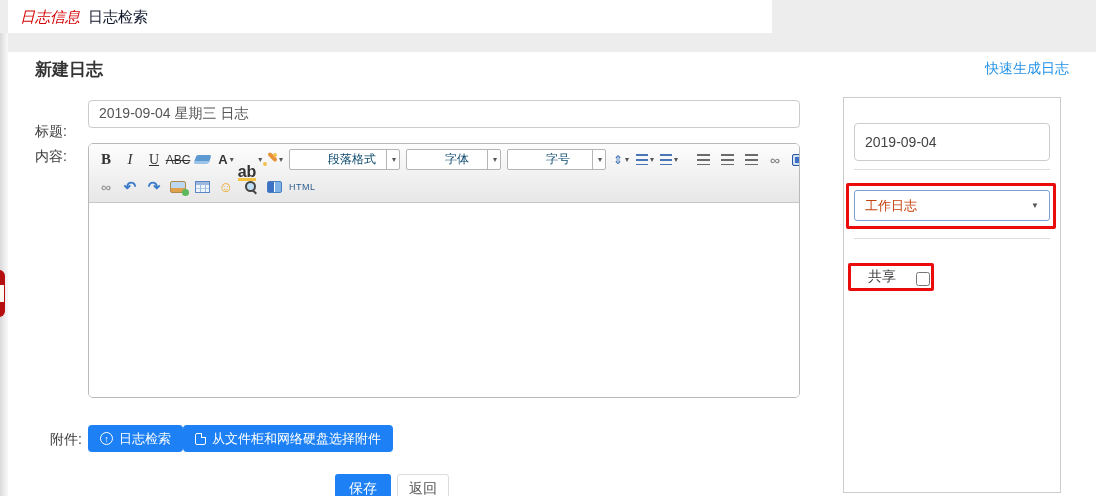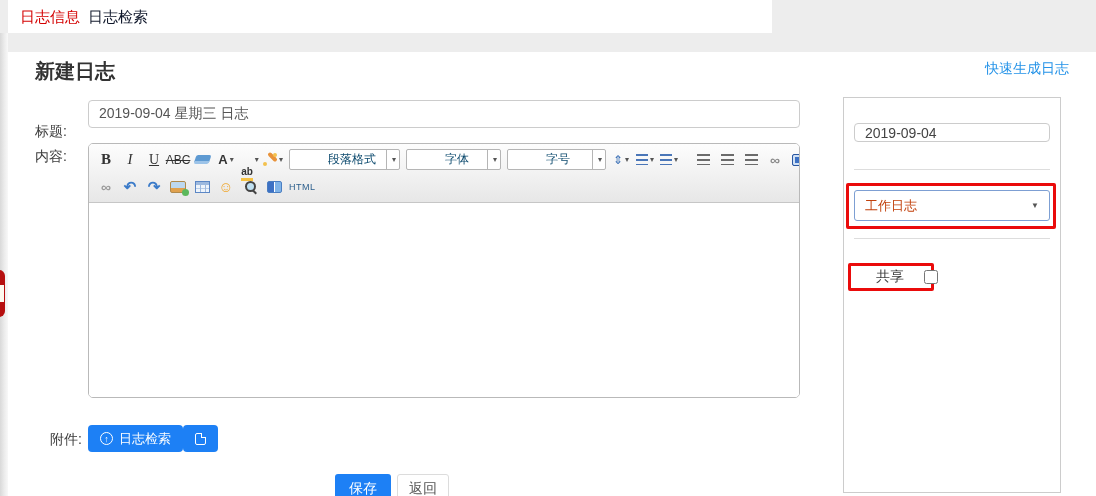--- a/index.html
+++ b/index.html
@@ -2,34 +2,34 @@
 <html><head>
 <meta charset="utf-8">
 <style>
   * { box-sizing: border-box; margin: 0; padding: 0; }
   html,body { font-family: "Liberation Sans", sans-serif; }
   .stage { position: relative; width: 1096px; height: 496px; background:#ededed; overflow:hidden; }
 
   
   .header-card { position:absolute; left:8px; top:0; width:764px; height:33px; background:#fff; }
   .tab { position:absolute; top:8px; font-size:15px; cursor:pointer; }
-  .tab-active { left:12px; color:#d40000; }
+  .tab-active { left:12px; color:#d40000;font-style:italic; }
   .tab-normal { left:80px; color:#0f172a; }
 
   
   .left-strip { position:absolute; left:0; top:33px; width:8px; height:463px;
     background:linear-gradient(to right,#d9d9d9 0%,#ececec 55%,#f8f8f8 100%); }
   .red-widget { position:absolute; left:-7px; top:270px; width:12px; height:47px;
     background:#b60f0f; border-radius:9px; }
   .red-widget-inner { position:absolute; right:1px; top:15px; width:4px; height:17px; background:#fdf9ee; }
 
   
   .content-card { position:absolute; left:8px; top:52px; width:1088px; height:444px; background:#fff; }
 
-  .page-title { position:absolute; left:27px; top:6px; font-size:20px; font-weight:bold; color:#333; }
+  .page-title { position:absolute; left:27px; top:6px; font-size:17px; font-weight:bold; color:#333; }
   .quick-link { position:absolute; left:977px; top:8px; font-size:14px; color:#2593e8; cursor:pointer; }
 
   .field-label { position:absolute; font-size:14px; color:#3c3c3c; }
   .lbl-title { left:27px; top:55px;margin-top:16px; }
   .lbl-content { left:27px; top:96px; }
   .lbl-attach { left:42px; top:379px; }
 
   .title-input { position:absolute; left:80px; top:48px; width:712px; height:28px;
     border:1px solid #ccc; border-radius:4px; padding:0 10px; font-size:14px; color:#555;
     font-family:"Liberation Sans",sans-serif; }
@@ -42,21 +42,21 @@
   .tb-btn { display:inline-flex; align-items:center; justify-content:center; min-width:22px; height:22px;
     padding:0 2px; cursor:pointer; border-radius:2px; color:#333; }
   .g-bold { font-family:"Liberation Serif",serif; font-weight:bold; font-size:15px; }
   .g-italic { font-family:"Liberation Serif",serif; font-style:italic; font-size:15px; }
   .g-under { font-family:"Liberation Serif",serif; font-size:14px; text-decoration:underline; }
   .g-strike { font-size:12px; text-decoration:line-through; letter-spacing:0; }
   .caret { font-size:8px; color:#555; margin-left:2px; }
   .ico-eraser { width:15px; height:9px; background:#5e9ad2; transform:skewX(-18deg); border-radius:2px;
     border-bottom:3px solid #9cc3e8; }
   .g-fontcolor { font-size:13px; font-weight:bold; }
-  .g-highlight { font-size:10px; font-weight:bold; border-bottom:3px solid #f6c243; line-height:12px;margin-top:28px; }
+  .g-highlight { font-size:16px; font-weight:bold; border-bottom:3px solid #f6c243; line-height:12px;margin-top:28px; }
   .ico-wand { position:relative; width:13px; height:13px; }
   .ico-wand::before { content:""; position:absolute; left:2px; top:2px; width:11px; height:4px;
     background:#e8923a; border-radius:2px; transform:rotate(45deg); }
   .ico-wand::after { content:""; position:absolute; right:0; top:0; width:4px; height:4px;
     background:#f3c14d; border-radius:50%; box-shadow:-10px 9px 0 #f3c14d; }
   .combo { display:inline-flex; align-items:center; height:21px; background:#fff;
     border:1px solid #b5b5b5; border-radius:2px; margin:0 2px; cursor:pointer; }
   .combo-label { font-size:12px; color:#0c4a6e; padding:0 6px;margin-left:32px; }
   .combo-paragraph .combo-label { width:64px; }
   .combo-font .combo-label { width:48px; }
@@ -110,34 +110,34 @@
   .btn-save { position:absolute; left:327px; top:422px; width:56px; height:30px; background:#1d80f5;
     color:#fff; border:none; border-radius:3px; font-size:14px; cursor:pointer;
     font-family:"Liberation Sans",sans-serif; }
   .btn-back { position:absolute; left:389px; top:422px; width:52px; height:30px; background:#fff;
     color:#555; border:1px solid #dcdcdc; border-radius:3px; font-size:14px; cursor:pointer;
     font-family:"Liberation Sans",sans-serif; }
 
   
   .side-panel { position:absolute; left:835px; top:45px; width:218px; height:396px;
     border:1px solid #ccc; background:#fff; }
-  .date-input { position:absolute; left:10px; top:25px; width:196px; height:19px;
+  .date-input { position:absolute; left:10px; top:25px; width:196px; height:38px;
     border:1px solid #ccc; border-radius:4px; padding:0 10px; font-size:14px; color:#444;
     font-family:"Liberation Sans",sans-serif; }
   .divider { position:absolute; left:10px; width:196px; height:1px; background:#ddd; }
   .div-1 { top:71px; } .div-2 { top:140px; }
   .anno-box { position:absolute; border:3px solid #ea0b0b; border-radius:2px; }
   .anno-select { left:2px; top:85px; width:210px; height:46px; }
   .anno-share { left:4px; top:165px; width:86px; height:28px; }
   .type-select { position:absolute; left:10px; top:92px; width:196px; height:31px;
     border:1px solid #7d9fd3; border-radius:3px; background:#fff; display:flex; align-items:center;
     cursor:pointer; }
   .type-select-label { font-size:13px; color:#c2410c; padding-left:10px; flex:1; }
   .type-select-arrow { font-size:8px; color:#555; padding-right:10px; }
-  .share-row { position:absolute; left:32px; top:170px; display:flex; align-items:center; gap:20px; }
+  .share-row { position:absolute; left:24px; top:170px; display:flex; align-items:flex-end; gap:20px; }
   .share-label { font-size:14px; color:#3c3c3c; }
   .share-checkbox { width:14px; height:14px; cursor:pointer; }
 </style>
 </head>
 <body>
 
 <div class="stage">
 
   <div class="header-card">
     <span class="tab tab-active">日志信息</span>
@@ -249,20 +249,21 @@
       <div class="editor-body"></div>
     </div>
 
     <span class="field-label lbl-attach">附件:</span>
     <button class="btn-blue btn-add">
       <span class="ico-cloud">↑</span>
       <span>日志检索</span>
     </button>
     <button class="btn-blue btn-cabinet">
       <span class="ico-file"></span>
+      <span>从文件柜和网络硬盘选择附件</span>
     </button>
 
     <button class="btn-save">保存</button>
     <button class="btn-back">返回</button>
 
     <div class="side-panel">
       <input class="date-input" type="text" value="2019-09-04" style="">
       <div class="divider div-1"></div>
       <div class="anno-box anno-select"></div>
       <div class="type-select">

